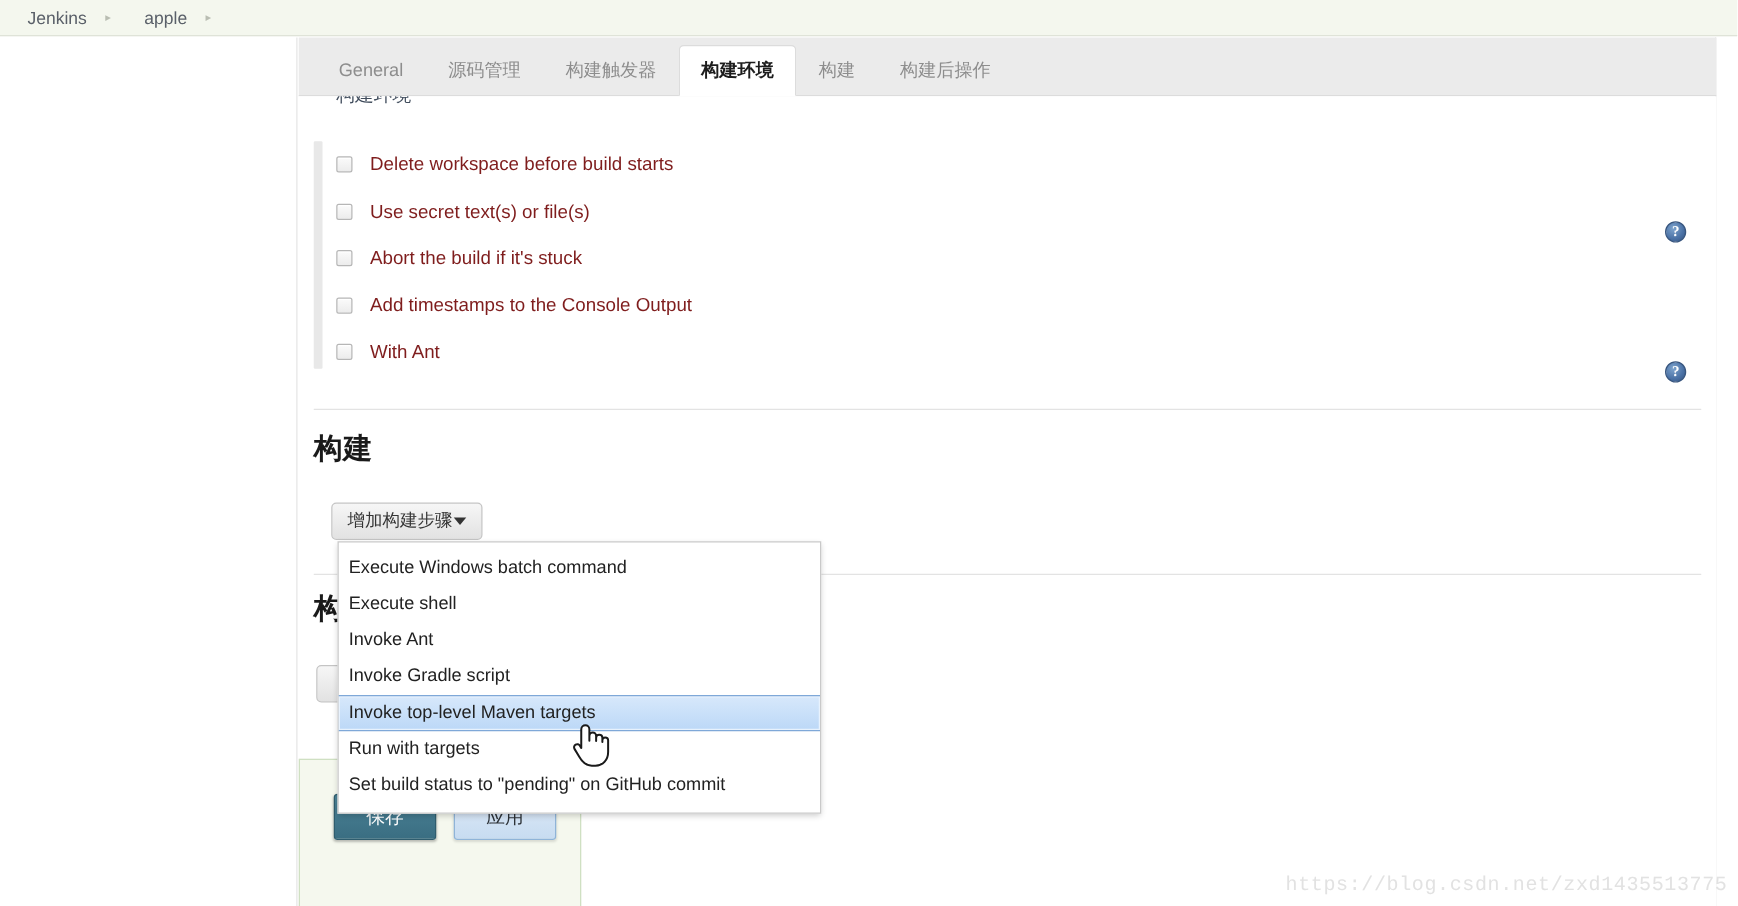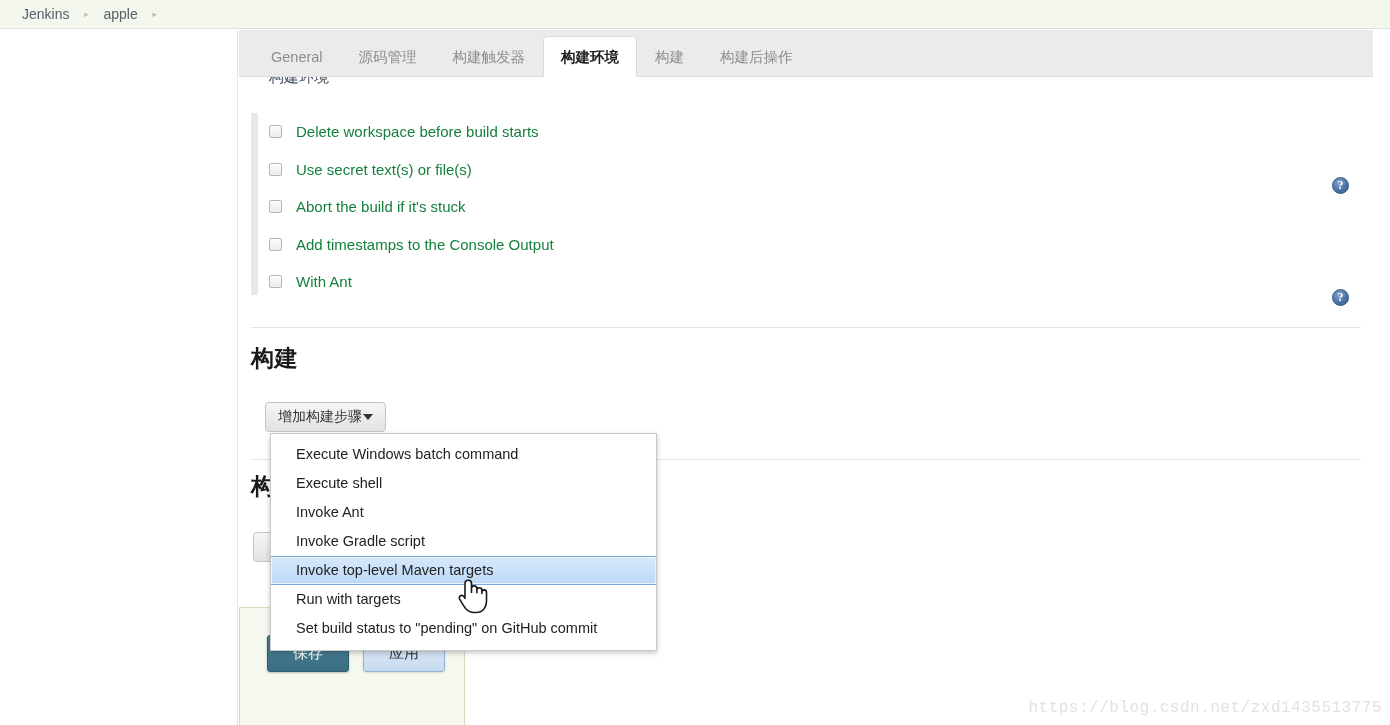--- a/index.html
+++ b/index.html
@@ -14,21 +14,21 @@
 
   
   .breadcrumb-bar {
     position: absolute; left: 0; top: 0; width: 1390px; height: 29px;
     background: #f4f7ee;
     border-bottom: 1px solid #dfe3d8;
     display: flex; align-items: center;
   }
   .crumb {
     font-size: 14px; color: #5a6069; padding: 0 4px;
-    text-decoration: none; line-height: 28px;
+    text-decoration: none; line-height: 28px; margin-left: 12px;
   }
   .crumb.first { margin-left: 18px; }
   .crumb-sep {
     width: 26px; text-align: center; color: #b9bdb2; font-size: 9px;
     line-height: 28px; user-select: none;
   }
 
   
   .page-body {
     position: absolute; left: 0; top: 30px; width: 1390px; height: 695px;
@@ -109,21 +109,21 @@
   .cbox {
     width: 13px; height: 13px;
     border: 1px solid #b6b6b6;
     border-radius: 2px;
     background: linear-gradient(#fbfbfb, #ececec);
     box-shadow: inset 0 1px 0 #ffffff;
     flex: 0 0 auto;
     cursor: pointer;
   }
   .clabel {
-    margin-left: 14px; font-size: 15px; color: #15803d;
+    margin-left: 14px; font-size: 15px; color: #7f1d1d;
     white-space: nowrap; cursor: pointer;
   }
 
   
   .help-icon {
     position: absolute;
     width: 17px; height: 17px;
     border-radius: 50%;
     background: radial-gradient(circle at 38% 32%, #7ea4cd 0%, #4b72a6 58%, #33537f 100%);
     border: 1px solid #38567f;
@@ -179,21 +179,21 @@
   .menu {
     position: absolute;
     background: #ffffff;
     border: 1px solid #c9c9c9;
     box-shadow: 0 2px 5px rgba(0,0,0,0.22);
     z-index: 50;
     padding: 6px 0 7px 0;
   }
   .menu-item {
     height: 29px; line-height: 29px;
-    padding: 0 16px 0 25px;
+    padding: 0 16px 0 8px;
     font-size: 14.5px; color: #222222;
     white-space: nowrap; cursor: pointer;
   }
   .menu-item.sel {
     background: linear-gradient(#d7e8fb, #bcd8f7);
     border-top: 1px solid #7fa8d8;
     border-bottom: 1px solid #7fa8d8;
     height: 29px; line-height: 27px;
     box-shadow: inset 0 0 0 1px #e8f2fd;
   }

